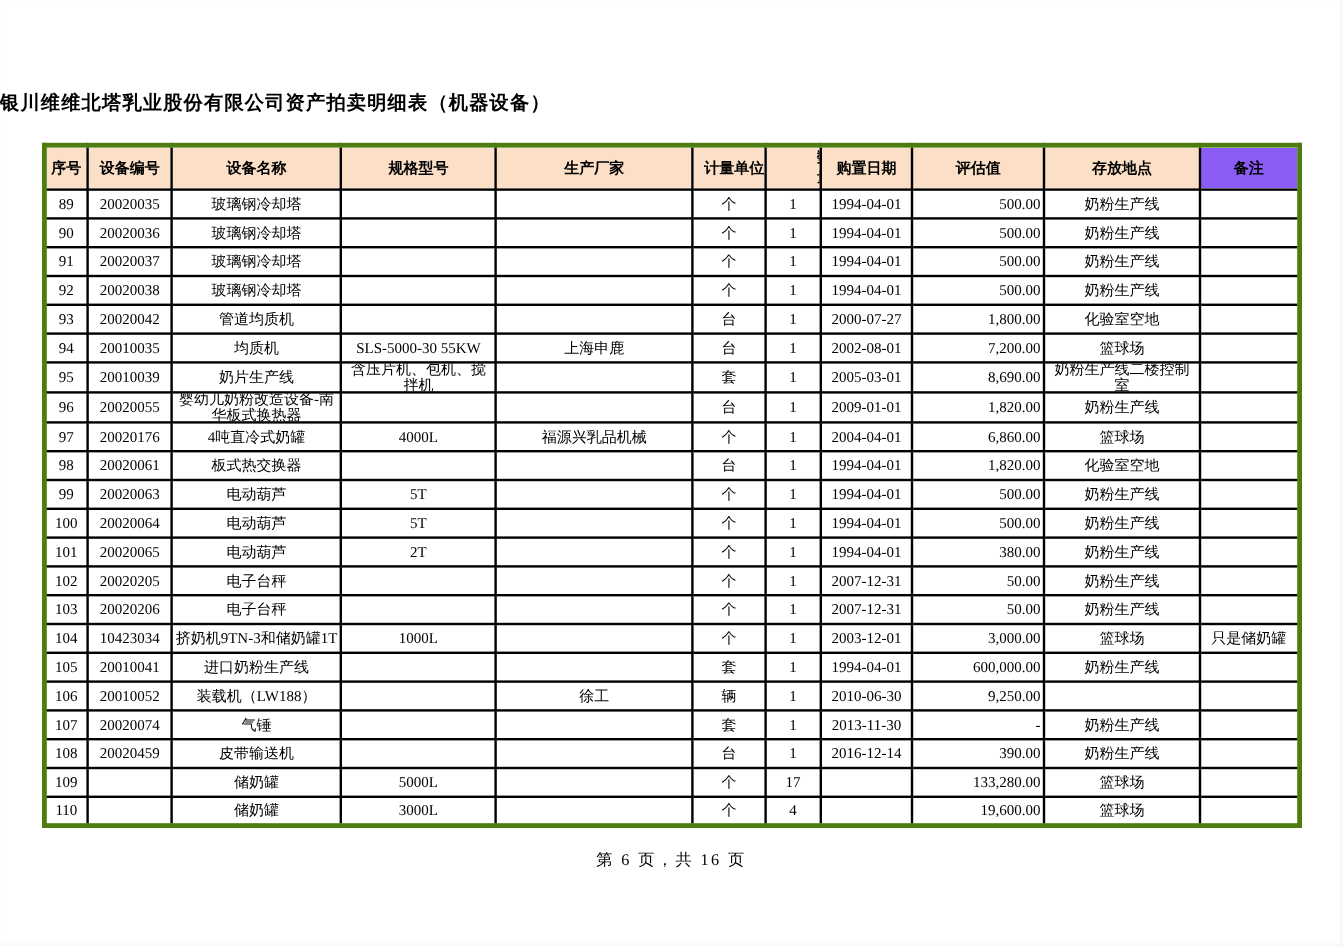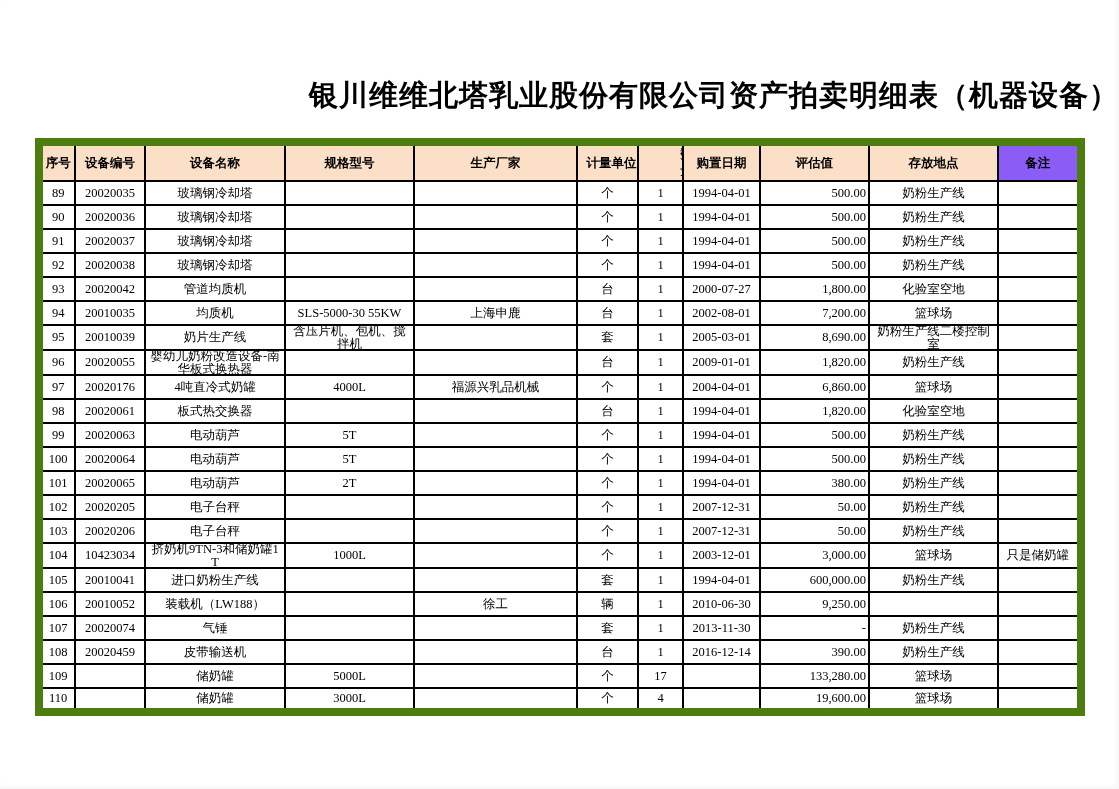--- a/index.html
+++ b/index.html
@@ -12,33 +12,33 @@
     overflow: hidden;
   }
   .page {
     width: 1119px;
     height: 789px;
     background: #fff;
     padding-top: 76px;
     box-shadow: inset -2px -2px 4px rgba(0,0,0,0.04);
   }
   .title {
-    text-align: right;
+    text-align: left;
     font-family: "Liberation Sans", sans-serif;
     font-weight: 700;
-    font-size: 29px;
+    font-size: 16px;
     letter-spacing: 1px;
     margin-bottom: 22px;
   }
   table.asset-table {
     border-collapse: collapse;
     table-layout: fixed;
     width: 1050px;
     margin: 0 auto;
-    border: 8px solid #4d7c0f;
+    border: 4px solid #4d7c0f;
   }
   .asset-table th, .asset-table td {
     border: 2px solid #000;
     padding: 0;
     overflow: hidden;
     font-size: 12.5px;
   }
   .asset-table th {
     height: 28px;
     background: #fcdfc7;
@@ -886,14 +886,15 @@
           <td>
             <div class="cell">篮球场</div>
           </td>
           <td>
             <div class="cell"></div>
           </td>
         </tr>
       </tbody>
   </table>
 
+  <div class="footer">第 6 页，共 16 页</div>
 
 </div>
 
 </body></html>

